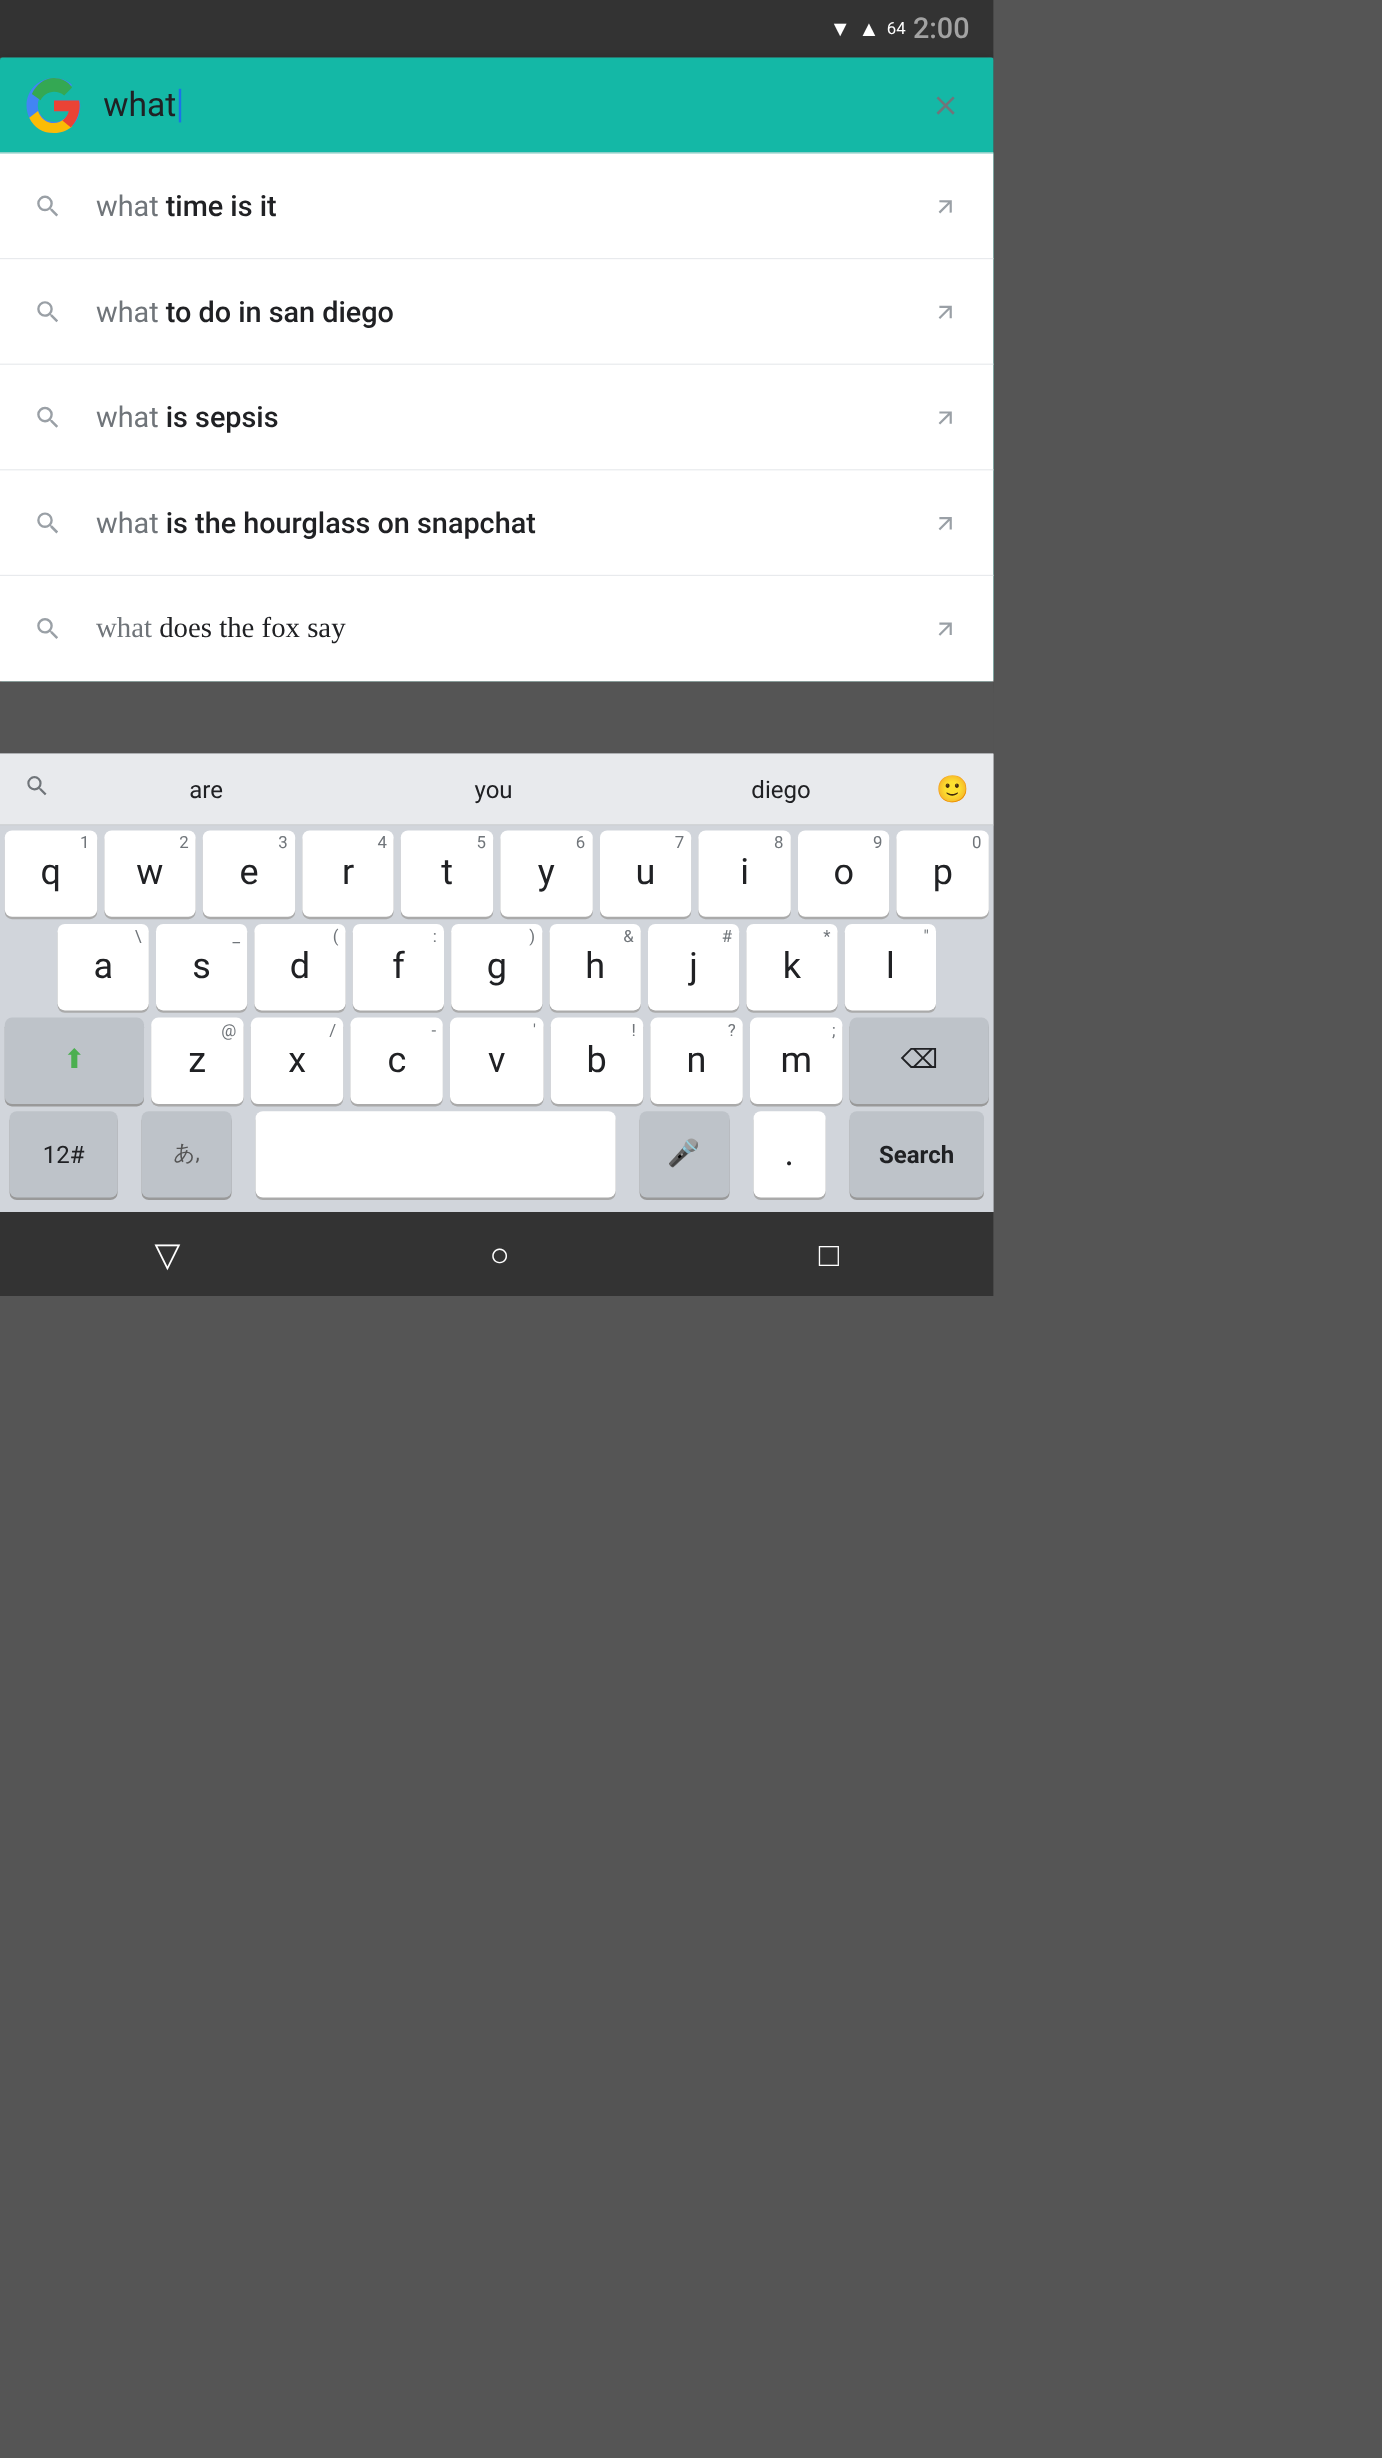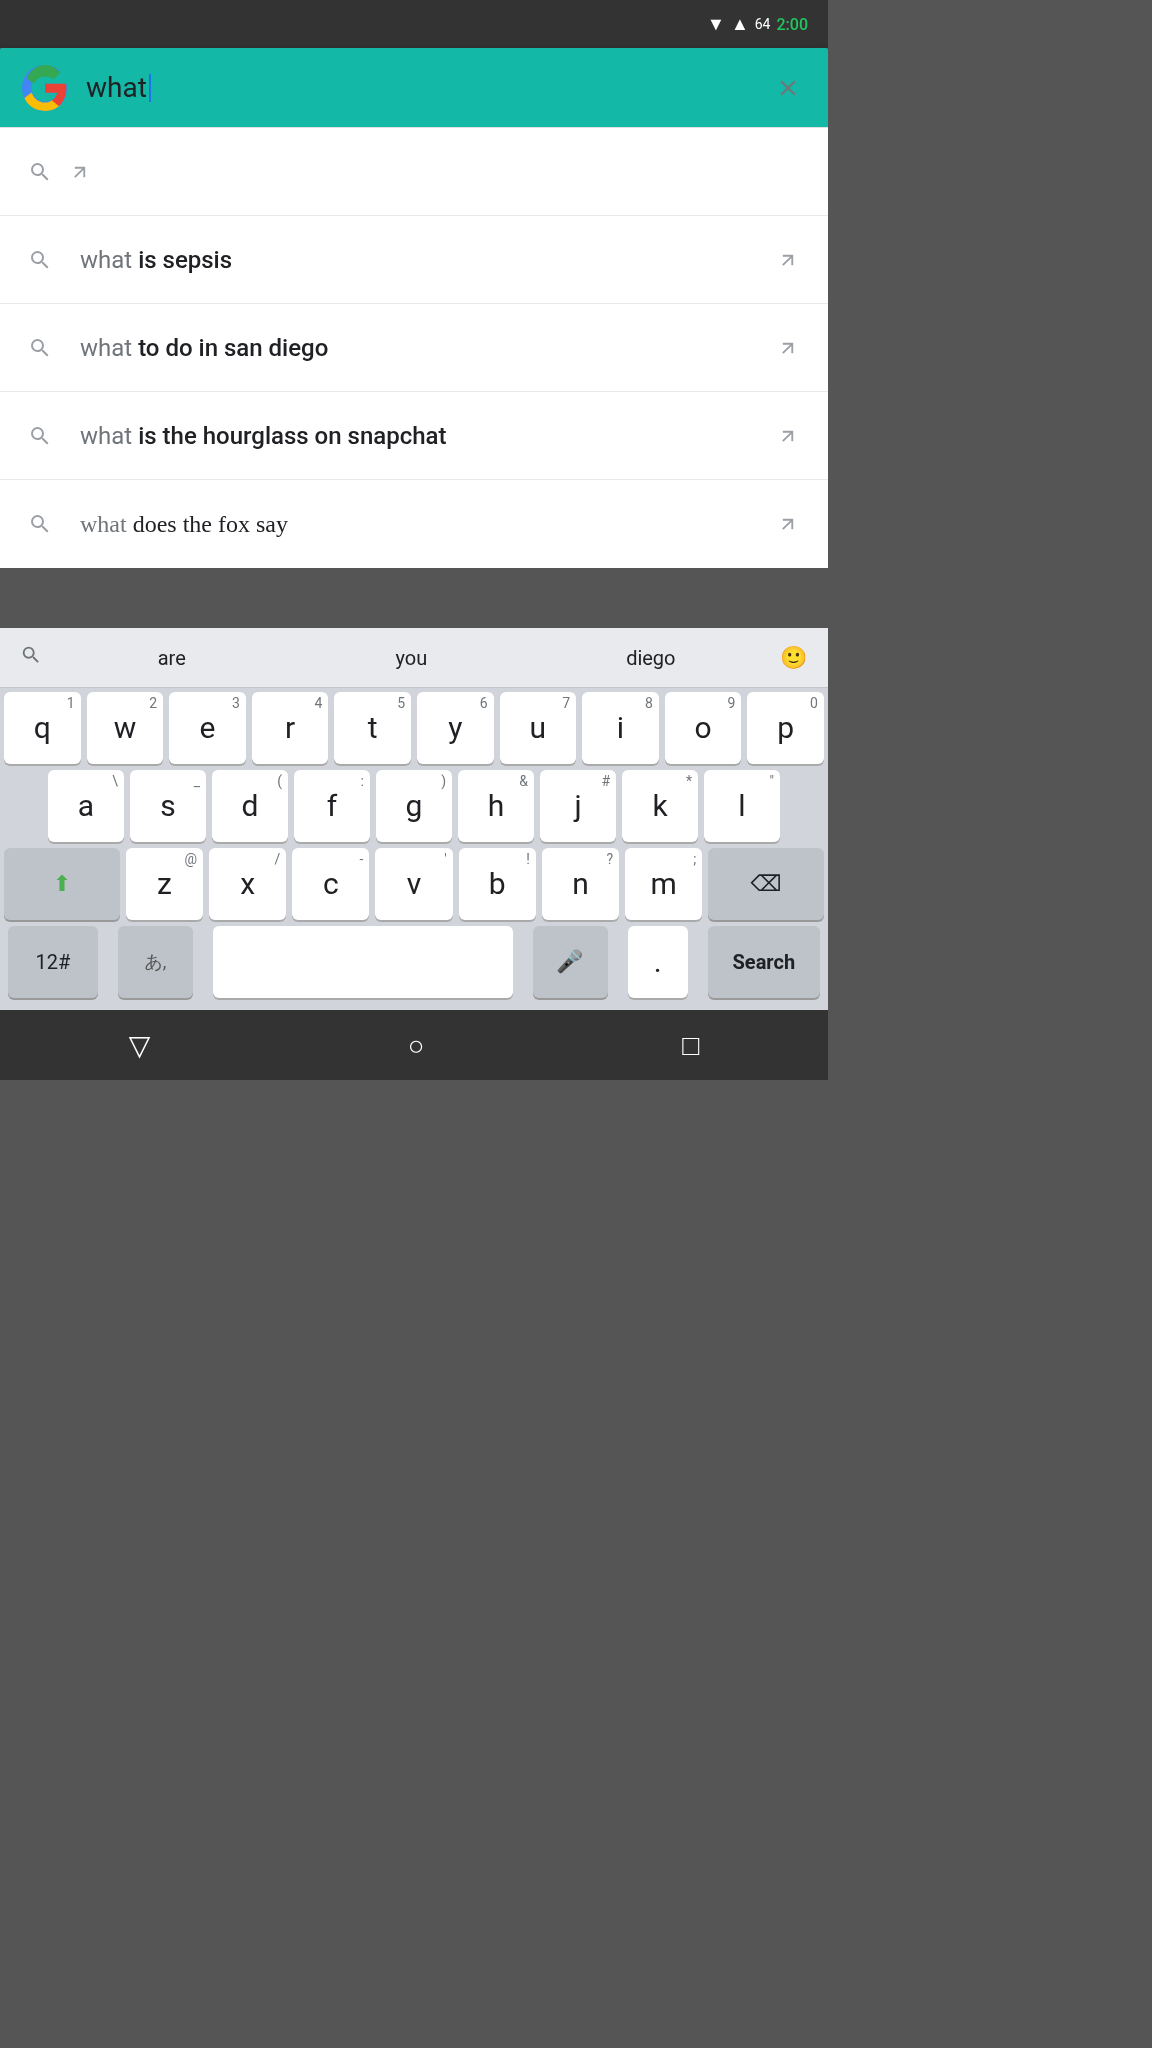--- a/index.html
+++ b/index.html
@@ -22,22 +22,22 @@
       justify-content: flex-end;
       padding-right: 20px;
       gap: 8px;
     }
     .status-icons {
       display: flex;
       align-items: center;
       gap: 6px;
     }
     .status-time {
-      color: #22c55e;
-      font-size: 16px;
+      color: #a3a3a3;
+      font-size: 24px;
       font-weight: 500;
       text-align: center;
     }
 
     
     .search-container {
       width: 100%;
       background: #14b8a6;
       border-radius: 2px;
       box-shadow: 0 2px 8px rgba(0,0,0,0.3);
@@ -312,46 +312,47 @@
     </div>
   </div>
 
   <div class="suggestions">
   <div class="suggestion-item">
         <div class="search-icon-wrap">
           <svg class="search-svg" viewBox="0 0 24 24">
             <path fill="#9aa0a6" d="M15.5 14h-.79l-.28-.27A6.471 6.471 0 0 0 16 9.5 6.5 6.5 0 1 0 9.5 16c1.61 0 3.09-.59 4.23-1.57l.27.28v.79l5 4.99L20.49 19l-4.99-5zm-6 0C7.01 14 5 11.99 5 9.5S7.01 5 9.5 5 14 7.01 14 9.5 11.99 14 9.5 14z"></path>
           </svg>
         </div>
+        <div class="suggestion-text"><span class="what-part">what </span><span class="rest-part">time is it</span></div>
         <div class="arrow-icon-wrap">
           <svg class="arrow-svg" viewBox="0 0 24 24">
             <path fill="#9aa0a6" d="M20 11H7.83l5.59-5.59L12 4l-8 8 8 8 1.41-1.41L7.83 13H20v-2z" transform="rotate(135 12 12)"></path>
           </svg>
         </div>
       </div>
       <div class="suggestion-item">
         <div class="search-icon-wrap">
           <svg class="search-svg" viewBox="0 0 24 24">
             <path fill="#9aa0a6" d="M15.5 14h-.79l-.28-.27A6.471 6.471 0 0 0 16 9.5 6.5 6.5 0 1 0 9.5 16c1.61 0 3.09-.59 4.23-1.57l.27.28v.79l5 4.99L20.49 19l-4.99-5zm-6 0C7.01 14 5 11.99 5 9.5S7.01 5 9.5 5 14 7.01 14 9.5 11.99 14 9.5 14z"></path>
           </svg>
         </div>
-        <div class="suggestion-text"><span class="what-part">what </span><span class="rest-part">is sepsis</span></div>
+        <div class="suggestion-text"><span class="what-part">what </span><span class="rest-part">to do in san diego</span></div>
         <div class="arrow-icon-wrap">
           <svg class="arrow-svg" viewBox="0 0 24 24">
             <path fill="#9aa0a6" d="M20 11H7.83l5.59-5.59L12 4l-8 8 8 8 1.41-1.41L7.83 13H20v-2z" transform="rotate(135 12 12)"></path>
           </svg>
         </div>
       </div>
       <div class="suggestion-item">
         <div class="search-icon-wrap">
           <svg class="search-svg" viewBox="0 0 24 24">
             <path fill="#9aa0a6" d="M15.5 14h-.79l-.28-.27A6.471 6.471 0 0 0 16 9.5 6.5 6.5 0 1 0 9.5 16c1.61 0 3.09-.59 4.23-1.57l.27.28v.79l5 4.99L20.49 19l-4.99-5zm-6 0C7.01 14 5 11.99 5 9.5S7.01 5 9.5 5 14 7.01 14 9.5 11.99 14 9.5 14z"></path>
           </svg>
         </div>
-        <div class="suggestion-text"><span class="what-part">what </span><span class="rest-part">to do in san diego</span></div>
+        <div class="suggestion-text"><span class="what-part">what </span><span class="rest-part">is sepsis</span></div>
         <div class="arrow-icon-wrap">
           <svg class="arrow-svg" viewBox="0 0 24 24">
             <path fill="#9aa0a6" d="M20 11H7.83l5.59-5.59L12 4l-8 8 8 8 1.41-1.41L7.83 13H20v-2z" transform="rotate(135 12 12)"></path>
           </svg>
         </div>
       </div>
       <div class="suggestion-item">
         <div class="search-icon-wrap">
           <svg class="search-svg" viewBox="0 0 24 24">
             <path fill="#9aa0a6" d="M15.5 14h-.79l-.28-.27A6.471 6.471 0 0 0 16 9.5 6.5 6.5 0 1 0 9.5 16c1.61 0 3.09-.59 4.23-1.57l.27.28v.79l5 4.99L20.49 19l-4.99-5zm-6 0C7.01 14 5 11.99 5 9.5S7.01 5 9.5 5 14 7.01 14 9.5 11.99 14 9.5 14z"></path>

